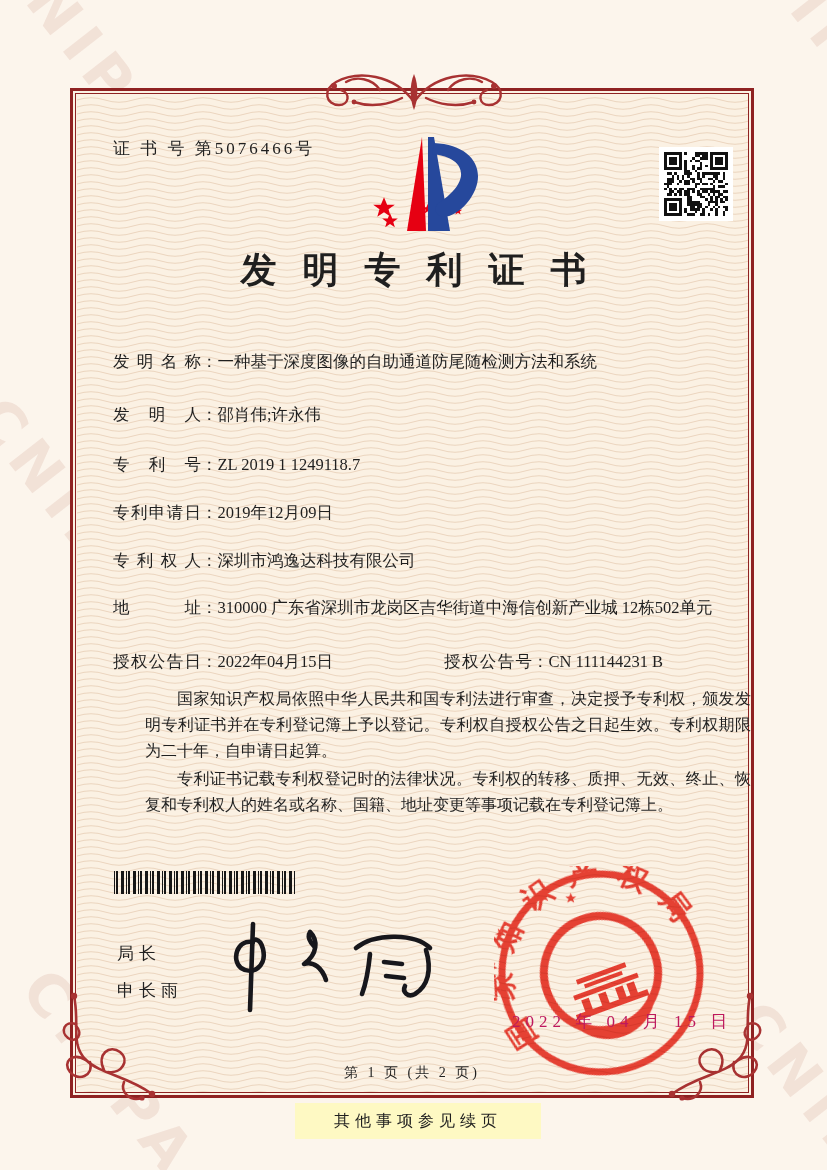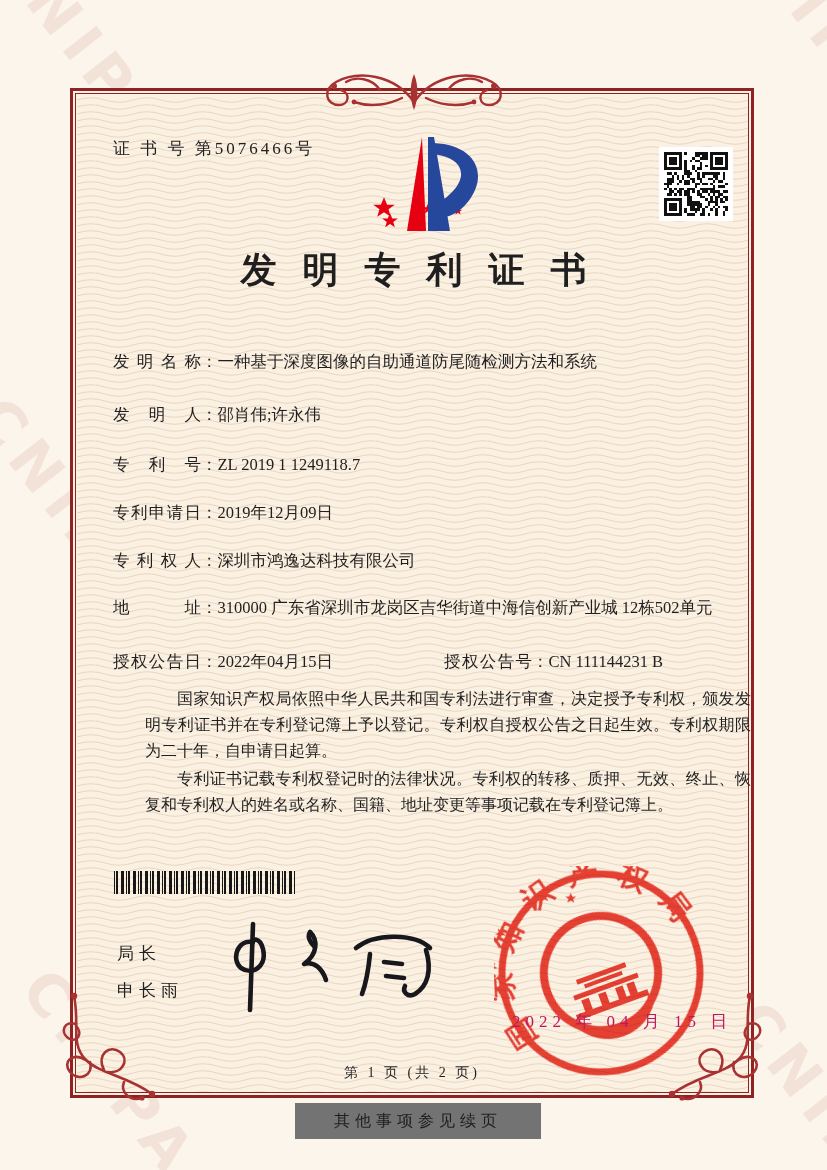--- a/index.html
+++ b/index.html
@@ -33,21 +33,21 @@
   .barcode{position:absolute;left:114px;top:871px;width:216px;height:23px;display:flex;align-items:stretch;}
   .barcode div{background:#161616;}
   .signer{position:absolute;left:117px;font-size:17px;font-weight:500;letter-spacing:5px;
           font-family:"Liberation Sans","DejaVu Sans",sans-serif;color:#222;}
   .sig{position:absolute;left:218px;top:912px;}
   .sealwrap{position:absolute;left:494px;top:866px;z-index:4;mix-blend-mode:multiply;}
   .sealdate{position:absolute;left:512px;top:1010px;z-index:5;font-size:17px;letter-spacing:5px;
             color:#be185d;white-space:nowrap;text-align:center;}
   .pagefoot{position:absolute;left:70px;width:684px;top:1064px;text-align:center;
             font-size:14px;letter-spacing:3px;}
-  .contnote{position:absolute;left:295px;top:1103px;width:246px;height:36px;background:#737373;
+  .contnote{position:absolute;left:295px;top:1103px;width:246px;height:36px;background:#fef9c3;
             text-align:center;line-height:36px;font-size:16px;letter-spacing:5px;z-index:4;}
 </style>
 </head>
 <body>
 
 <div class="page">
 
   <div class="wm" style="left:-40px;top:10px">CNIPA</div>
   <div class="wm" style="left:688px;top:-28px">CNIPA</div>
   <div class="wm" style="left:292px;top:318px;font-size:64px">CNIPA</div>

